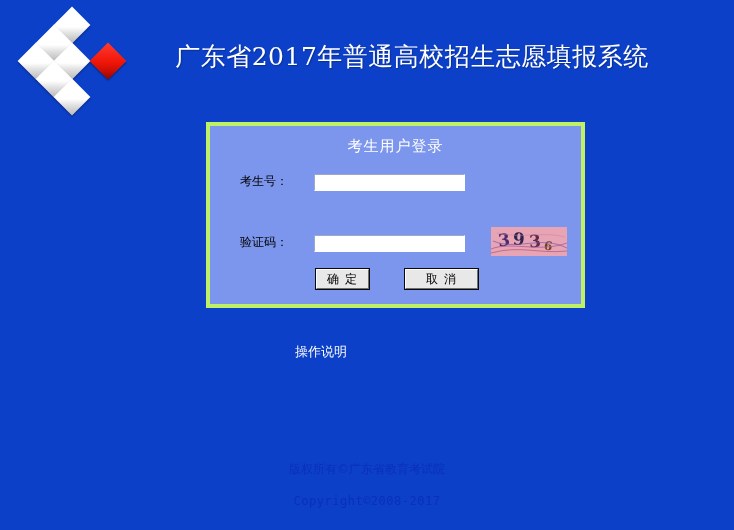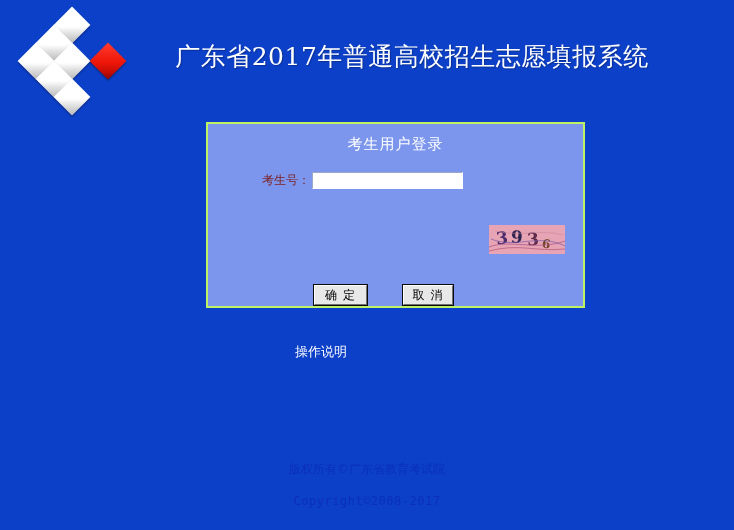--- a/index.html
+++ b/index.html
@@ -64,21 +64,21 @@
   }
 
   
   #login-panel {
     position: absolute;
     left: 206px;
     top: 122px;
     width: 379px;
     height: 186px;
     background: #7b96ec;
-    border: 2px solid #bef264;
+    border: 4px solid #bef264;
     box-sizing: border-box;
   }
 
   #panel-title {
     text-align: center;
     margin-top: 11px;
     color: #ffffff;
     font-family: "DejaVu Sans", sans-serif;
     font-size: 15px;
     letter-spacing: 1px;
@@ -91,23 +91,23 @@
     height: 21px;
   }
   .field-row.r1 { top: 46px; }
   .field-row.r2 { top: 76px; }
   .field-row.r3 { top: 107px; }
 
   .field-label {
     position: absolute;
     left: 30px;
     width: 72px;
-    text-align: right;
-    color: #7f1d1d;
-    font-family: Liberation Serif, serif;
+    text-align: left;
+    color: #000000;
+    font-family: Liberation Mono, monospace;
     font-size: 12px;
     line-height: 21px;
     white-space: pre;
   }
 
   .field-input {
     position: absolute;
     left: 104px;
     height: 17px;
     background: #ffffff;
@@ -152,21 +152,21 @@
   }
   #captcha .d1 { left: 7px;  top: 3px;  transform: rotate(-6deg); }
   #captcha .d2 { left: 22px; top: 2px;  transform: rotate(4deg); color:#2e2450; }
   #captcha .d3 { left: 38px; top: 4px;  transform: rotate(-4deg); color:#5c2a4a; }
   #captcha .d4 { left: 53px; top: 12px; font-size: 12px; transform: rotate(8deg); color:#6d4321; }
   #captcha svg { position: absolute; left:0; top:0; }
 
   #button-row {
     position: absolute;
     left: 0;
-    top: 161px;
+    top: 143px;
     width: 100%;
     height: 24px;
   }
   .btn {
     position: absolute;
     top: 0;
     height: 20px;
     background: #e8e8e8;
     border: 1px solid;
     border-color: #ffffff #707070 #707070 #ffffff;
@@ -175,21 +175,21 @@
     font-size: 12px;
     color: #000;
     line-height: 18px;
     text-align: center;
     padding: 0;
     cursor: pointer;
     white-space: pre;
     letter-spacing: 1px;
   }
   #btn-ok { left: 106px; width: 53px; }
-  #btn-cancel { left: 195px; width: 50px; }
+  #btn-cancel { left: 195px; width: 73px; }
 
   
   #help-link {
     position: absolute;
     left: 0;
     top: 343px;
     width: 622px;
     text-align: center;
     padding-left: 20px;
     box-sizing: border-box;
@@ -245,20 +245,24 @@
 <div id="login-panel">
 
   <div id="panel-title">考生用户登录</div>
 
   <div class="field-row r1">
     <span class="field-label">考生号：</span>
     <input class="field-input w1" type="text" placeholder="" style="">
   </div>
 
 
+  <div class="field-row r3">
+    <span class="field-label">验证码：</span>
+    <input class="field-input w3" type="text" placeholder="" style="">
+  </div>
 
   <div id="captcha">
     <div class="cap-text">
       <span class="d d1">3</span>
       <span class="d d2">9</span>
       <span class="d d3">3</span>
       <span class="d d4">6</span>
     </div>
     <svg width="76" height="29">
       <path d="M0 22 C 20 14, 48 26, 76 16" stroke="#b15c8c" stroke-width="1" fill="none" opacity="0.8"></path>

